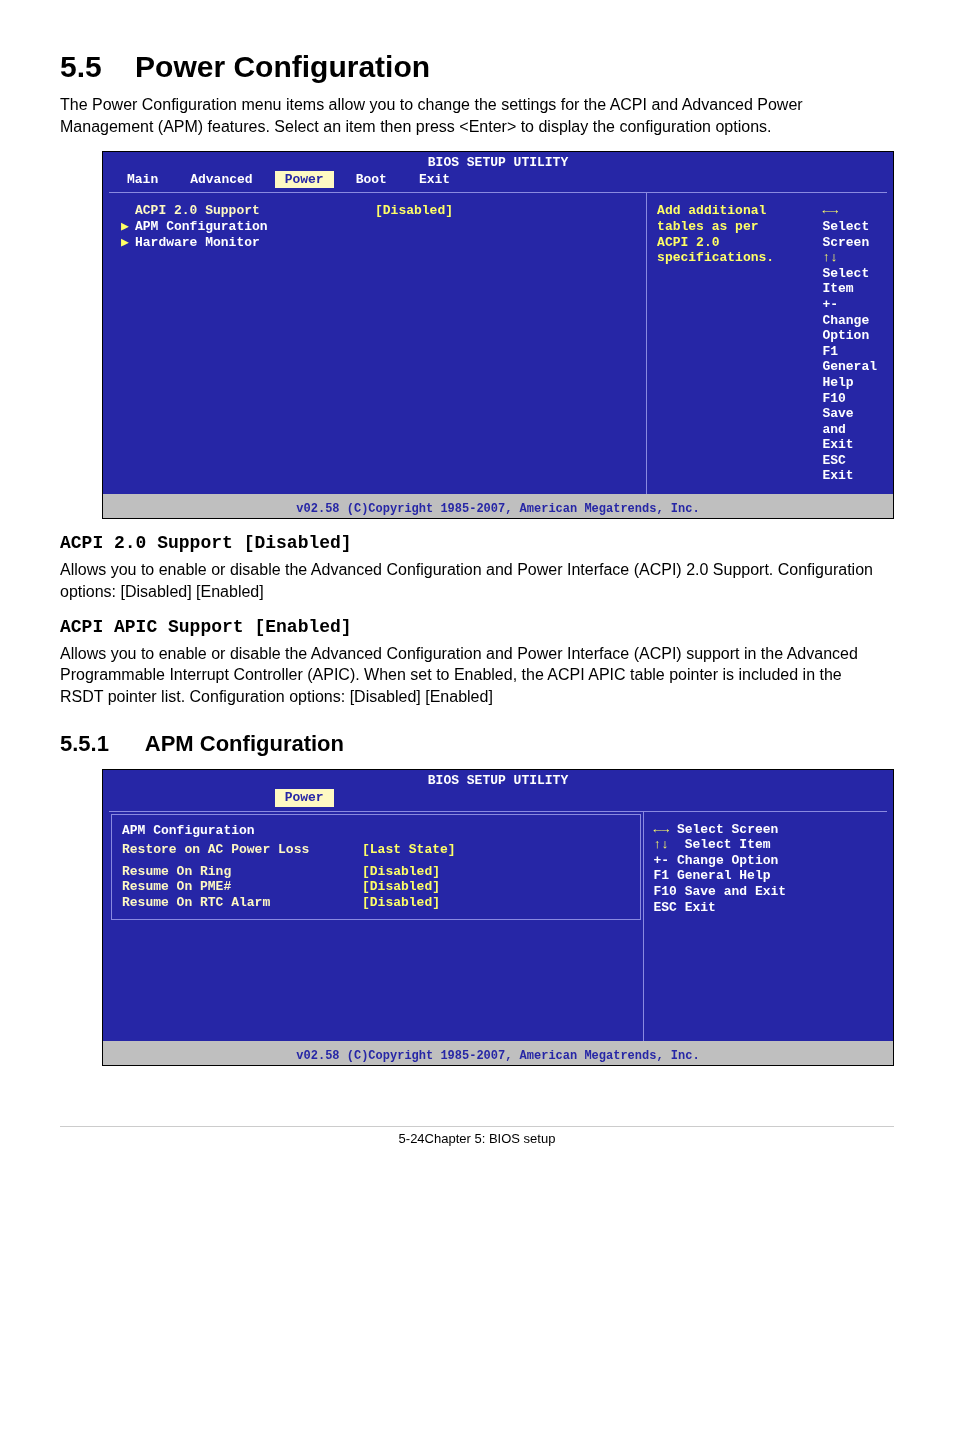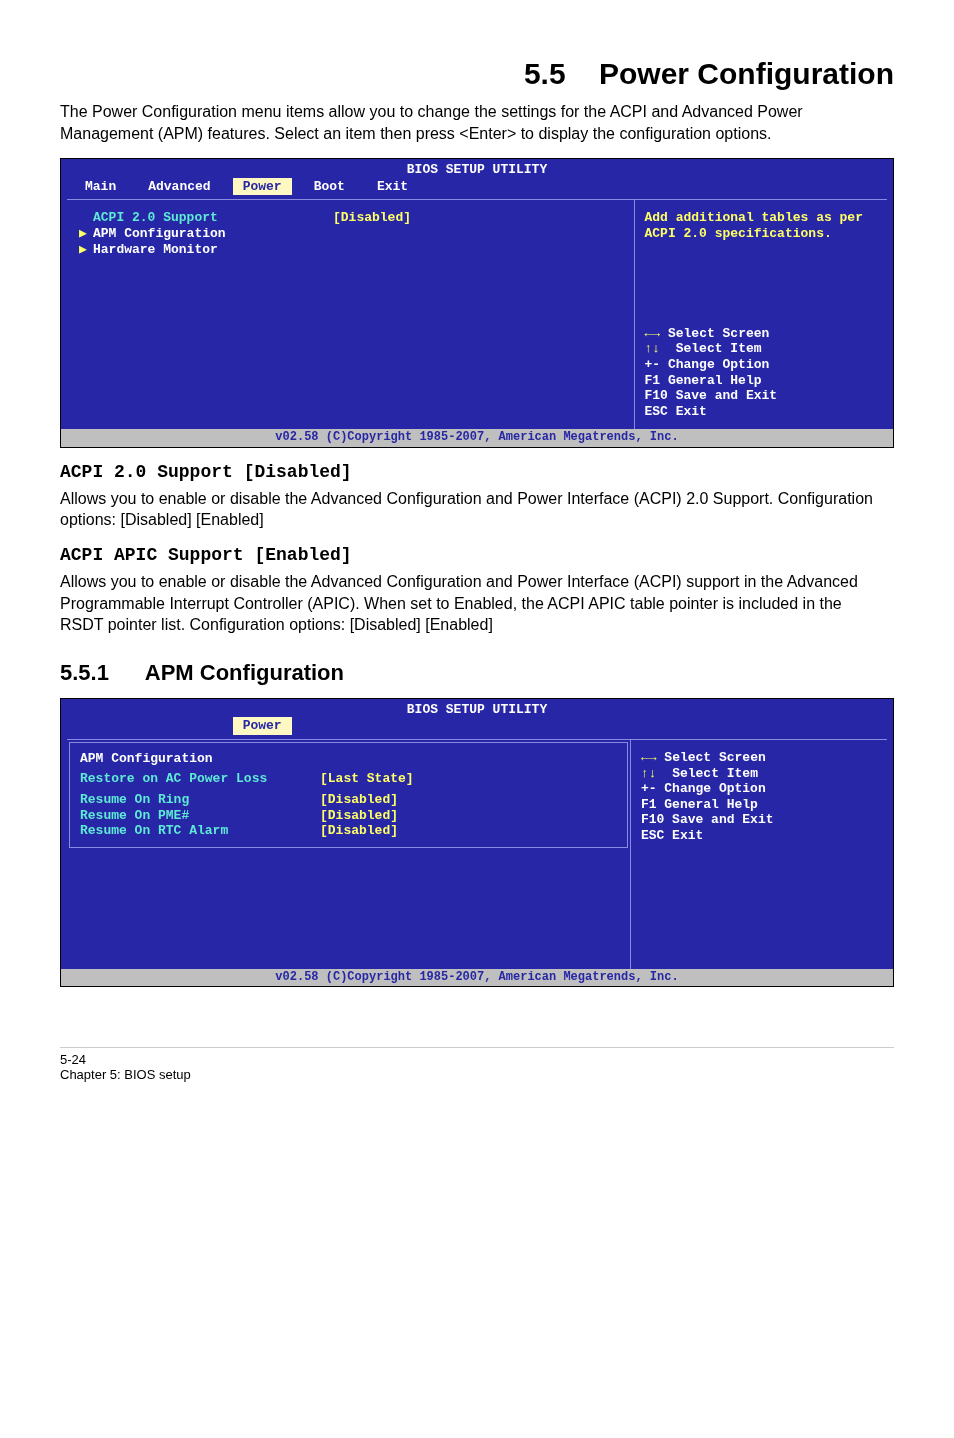--- a/index.html
+++ b/index.html
@@ -9,22 +9,21 @@
     background: #fff;
     color: #000;
     width: 954px;
   }
   .page {
     padding: 50px 60px 20px 60px;
   }
   h1.section-title {
     font-size: 30px;
     font-weight: bold;
-    margin: 7px 0 10px 0;
-    text-align: right;
+    margin: 0 0 10px 0;
   }
   p.body-text {
     font-size: 16px;
     line-height: 1.35;
     margin: 0 8px 14px 0;
   }
   h2.sub-heading {
     font-size: 18px;
     font-weight: bold;
     margin: 10px 0 6px 0;
@@ -40,20 +39,21 @@
   .bios-box {
     background: #2626a6;
     color: #fff;
     font-family: "Courier New", monospace;
     font-size: 13px;
     font-weight: bold;
     border: 1px solid #000;
     margin-bottom: 14px;
     position: relative;
     line-height: 1.2;
+    margin-left: 42px;
   }
   .bios-title-row {
     text-align: center;
     color: #fff;
     padding: 3px 0 0 0;
   }
   .bios-tabs {
     display: flex;
     padding: 0 14px 4px 14px;
     gap: 12px;
@@ -78,35 +78,35 @@
     margin: 0 0 0 6px;
     position: relative;
   }
   .bios-right {
     flex: 3;
     border-top: 1px solid #8a8ae0;
     padding: 10px 10px;
     margin: 0 6px 0 0;
     color: #ffff66;
     display: flex;
-    flex-direction: column;
+    flex-direction: row;
     justify-content: space-between;
     gap: 41px;
   }
   .bios-left-inner {
     border: 1px solid #8a8ae0;
     padding: 8px 10px;
     margin: -4px;
   }
   .bios-row {
     display: flex;
   }
   .bios-label {
     width: 240px;
-    color: #5eead4;
+    color: #fef9c3;
   }
   .bios-label.white { color: #fff; }
   .bios-value { color: #ffff66; }
   .bios-arrow {
     color: #ffff66;
     display: inline-block;
     width: 14px;
   }
   .bios-sub-title {
     color: #fff;
@@ -116,35 +116,34 @@
     color: #ffff66;
   }
   .bios-help-bottom {
     color: #fff;
   }
   .bios-help-bottom .yellow { color: #ffff66; }
   .bios-footer {
     background: #bfbfbf;
     color: #2626a6;
     text-align: center;
-    padding: 1px 0 2px 0;
+    padding: 8px 0 2px 0;
     font-size: 12px;
   }
 
   hr.footer-rule {
     border: none;
     border-top: 1px solid #ccc;
     margin: 60px 0 4px 0;
   }
   .page-footer {
     display: flex;
-    justify-content: space-between;
+    justify-content: center;
     font-size: 13px;
     padding: 0 0 30px 0;
-    flex-direction: column;
   }
 </style>
 </head>
 <body>
 
 <div class="page">
 
   <h1 class="section-title">
     <span>5.5</span>&nbsp;&nbsp;&nbsp;
     <span>Power Configuration</span>

